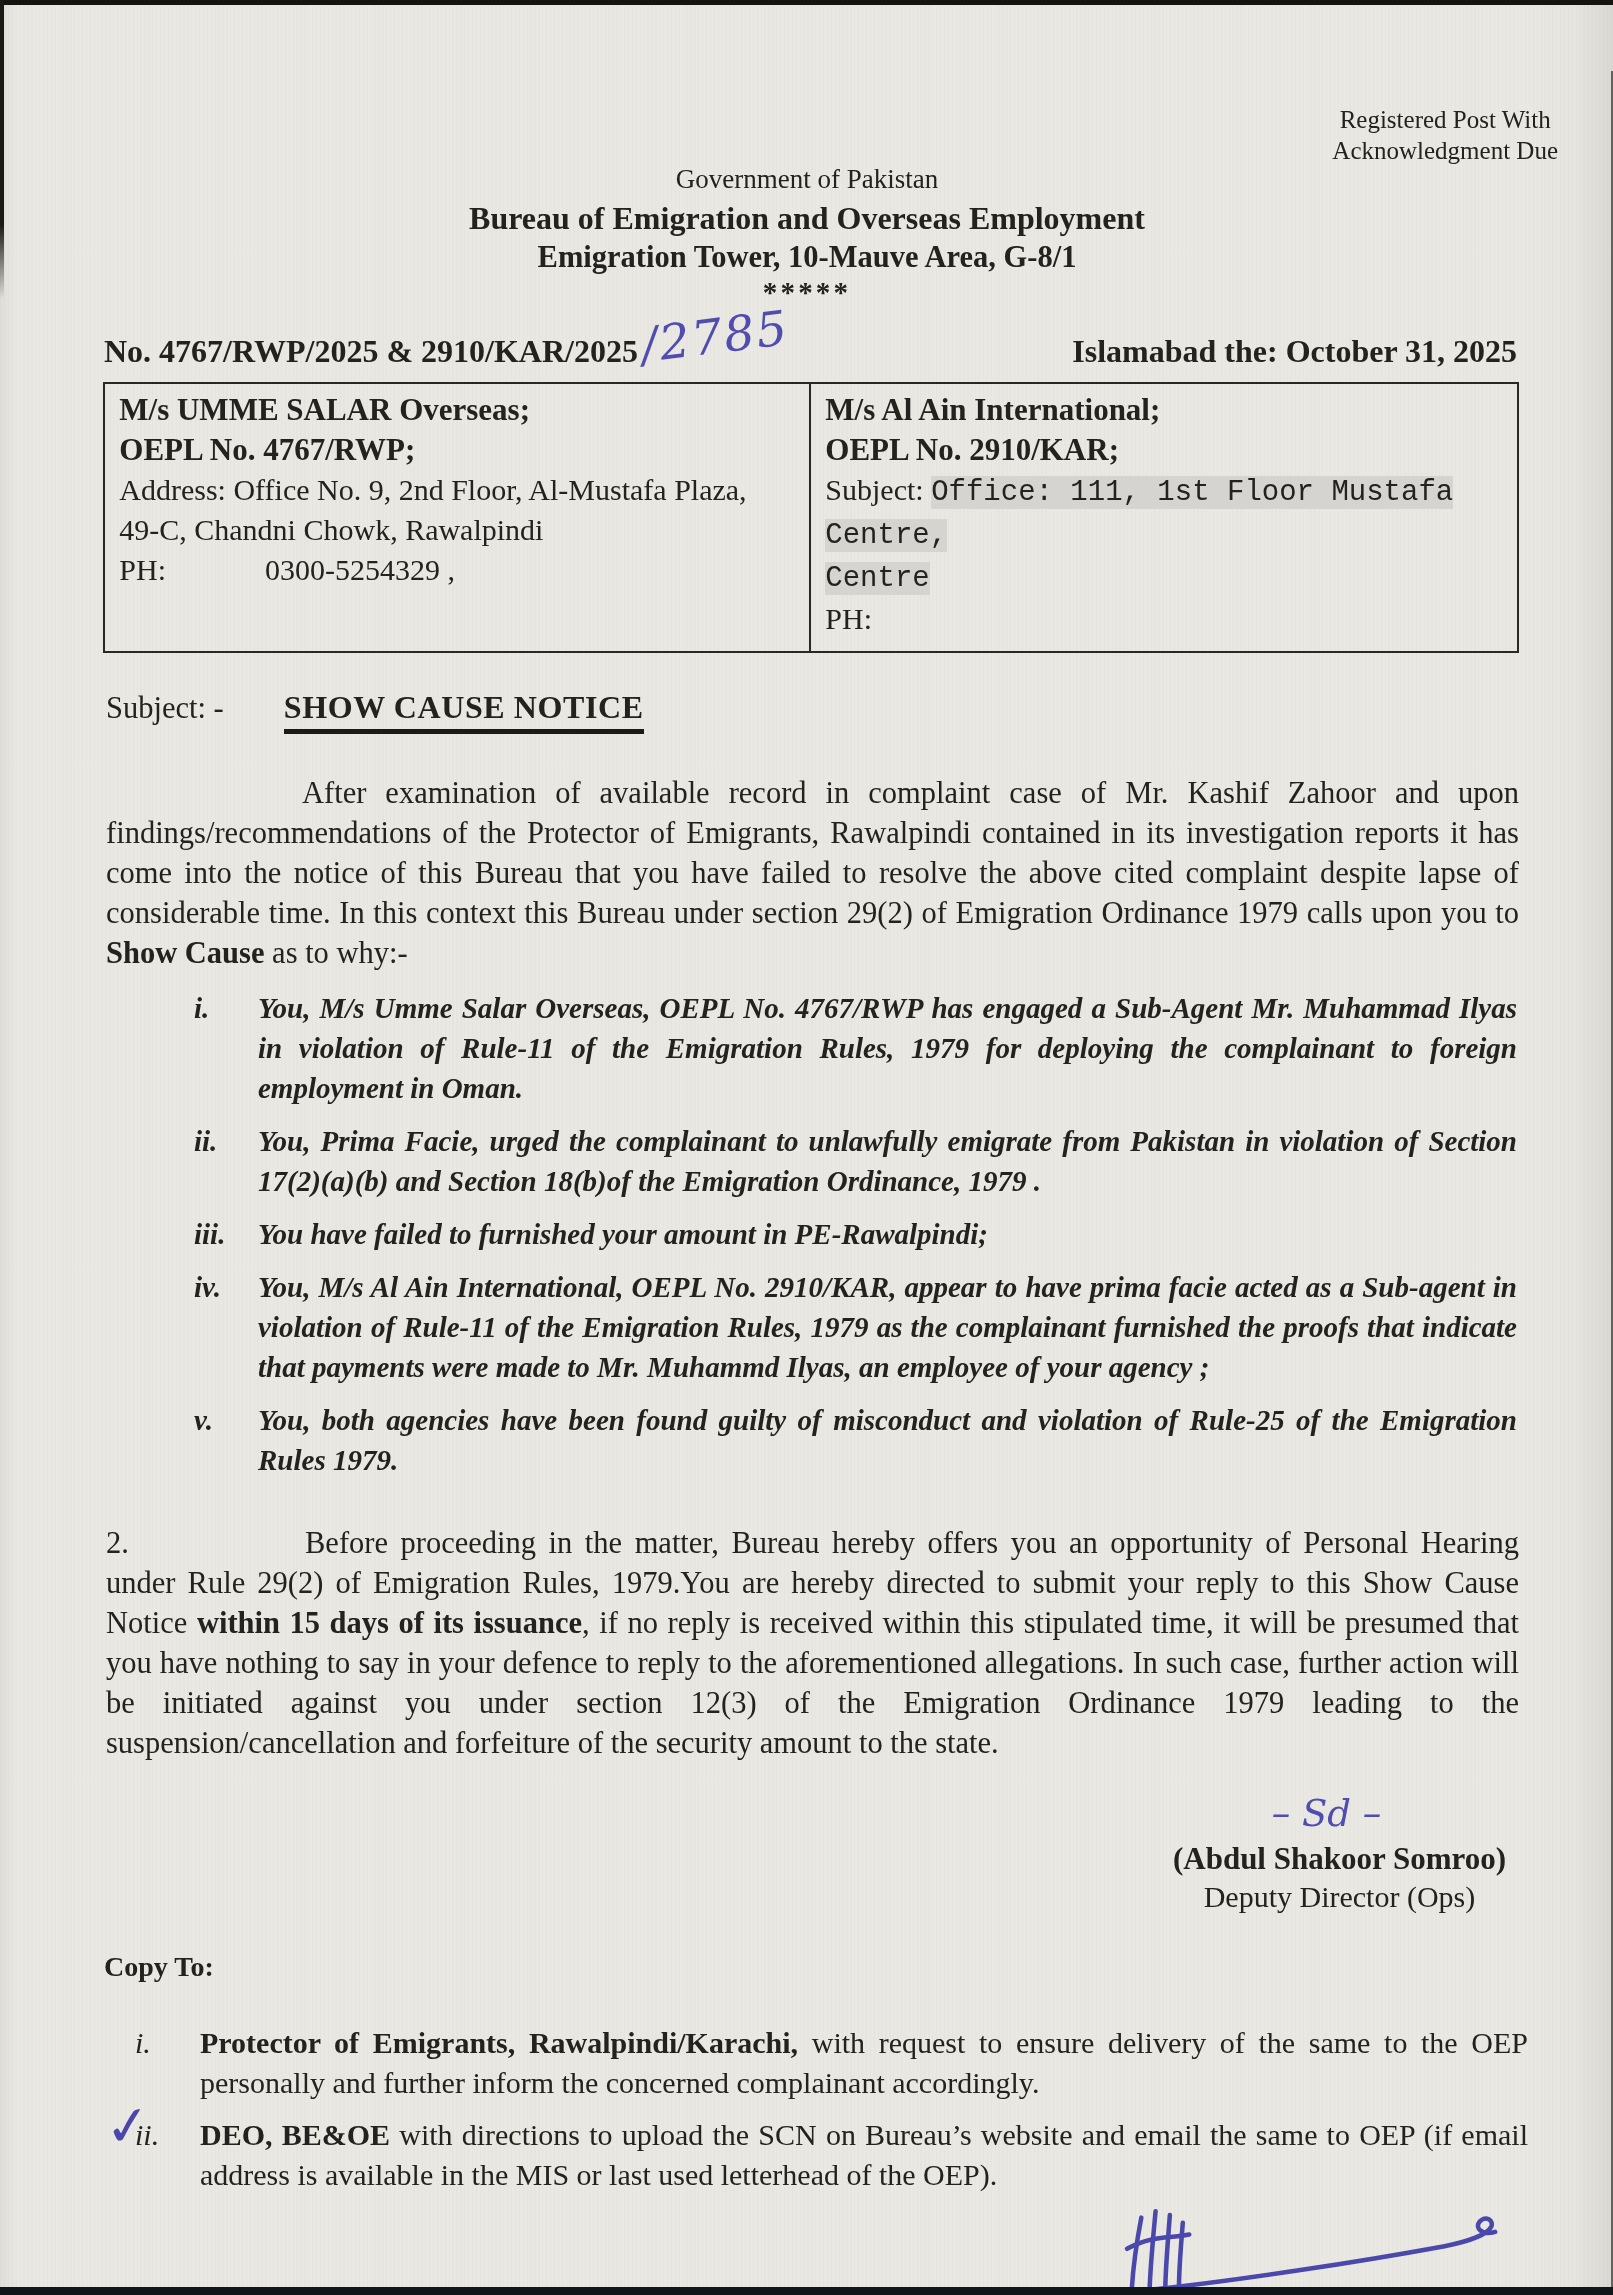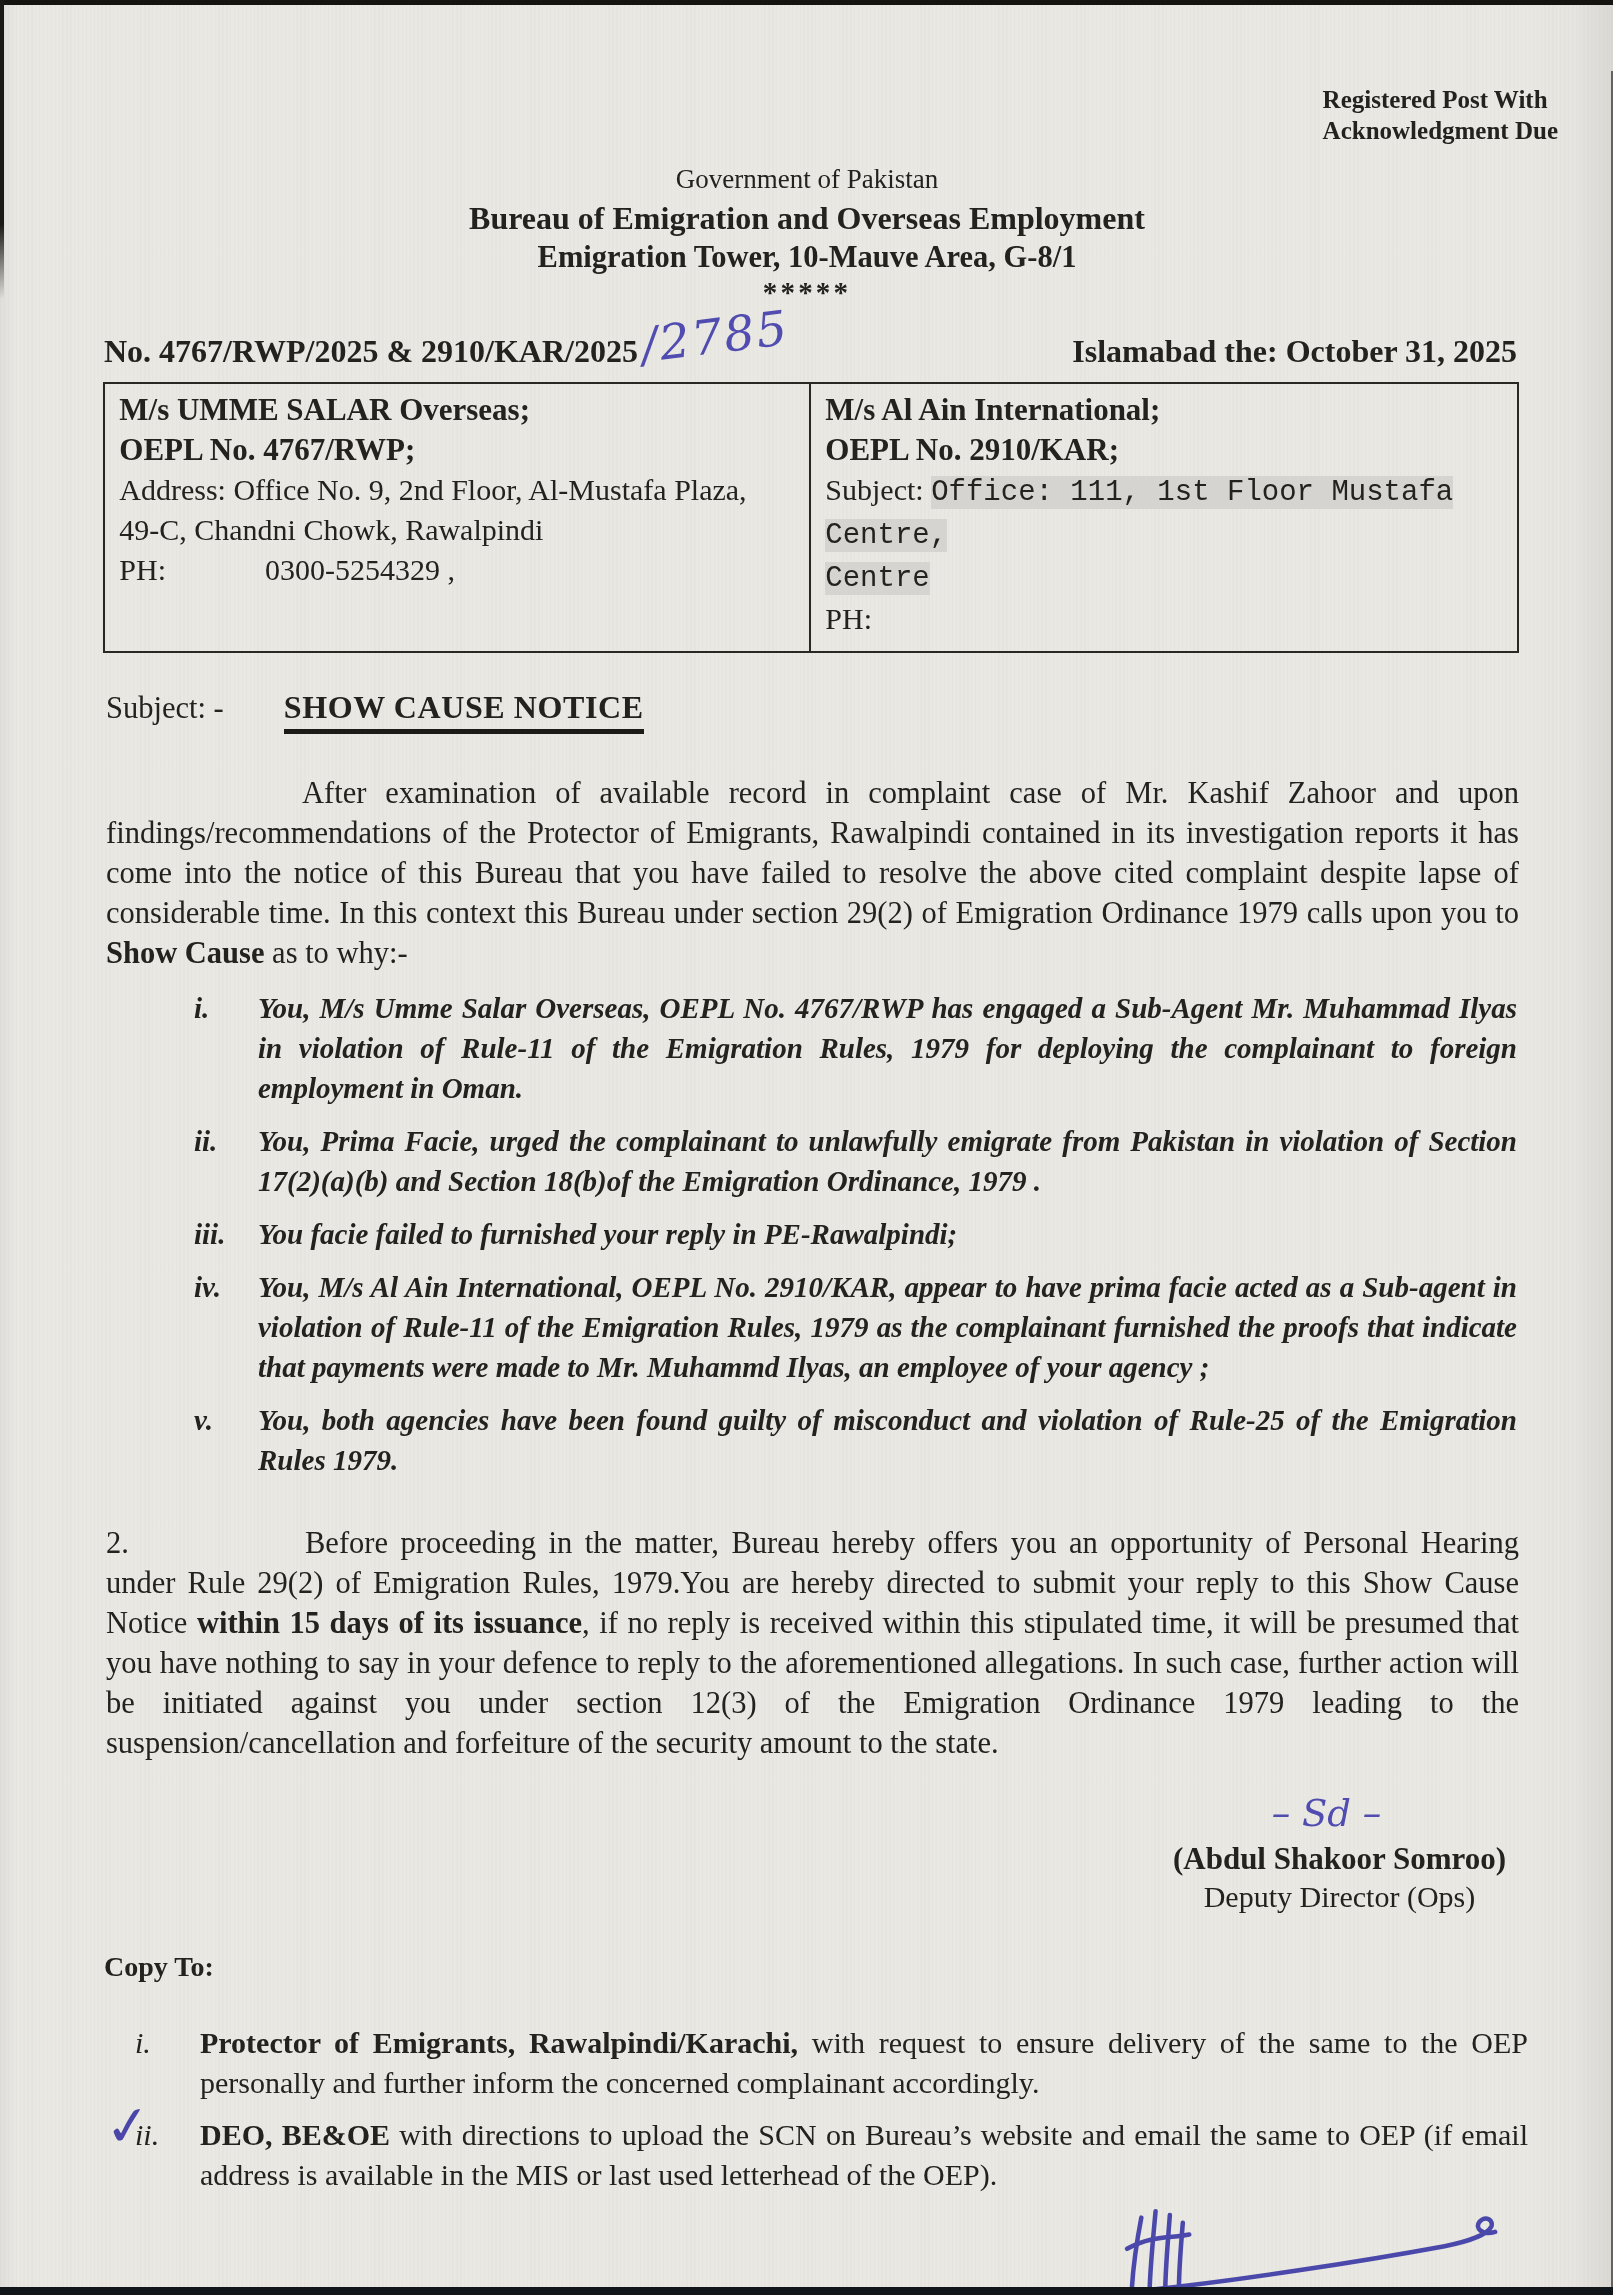--- a/index.html
+++ b/index.html
@@ -18,22 +18,22 @@
       linear-gradient(90deg, rgba(0,0,0,0.045) 0, rgba(0,0,0,0) 18px),
       linear-gradient(270deg, rgba(0,0,0,0.07) 0, rgba(0,0,0,0.015) 39px, rgba(0,0,0,0) 91px);
   }
   
   .edge-top{position:absolute;top:0;left:0;right:0;height:5.2px;background:#161410;}
   .edge-bottom{position:absolute;bottom:0;left:0;right:0;height:8.4px;background:#11161b;}
   .edge-left{position:absolute;top:0;left:0;width:3.9px;height:299px;background:linear-gradient(#1b1915 75%,rgba(27,25,21,0));}
   .edge-right{position:absolute;top:71px;right:0;width:2.6px;bottom:6.5px;background:rgba(24,22,20,0.6);}
 
   .postal{
-    position:absolute;top:84px;right:56px;
-    font-weight:bold;font-size:25px;line-height:1.25;
+    position:absolute;top:104px;right:56px;
+    font-weight:normal;font-size:25px;line-height:1.25;text-align:center;
   }
   .hdr{ text-align:center; padding-top:164px; }
   .hdr .govt{font-size:27px;}
   .hdr .bureau{font-size:32px;font-weight:bold;margin-top:4.5px;}
   .hdr .tower{font-size:30.5px;font-weight:bold;margin-top:3.2px;}
   .hdr .stars{font-size:29px;font-weight:bold;letter-spacing:3.2px;margin-top:1.3px;}
 
   .ref-row{
     display:flex;justify-content:space-between;align-items:baseline;
     margin:7.8px 97px 0 104px;
@@ -194,21 +194,21 @@
     <div class="alleg-item">
       <span class="alleg-num">i.</span>
       <span class="alleg-txt">You, M/s Umme Salar Overseas, OEPL No. 4767/RWP has engaged a Sub-Agent Mr. Muhammad Ilyas in violation of Rule-11 of the Emigration Rules, 1979 for deploying the complainant to foreign employment in Oman.</span>
     </div>
     <div class="alleg-item">
       <span class="alleg-num">ii.</span>
       <span class="alleg-txt">You, Prima Facie, urged the complainant to unlawfully emigrate from Pakistan in violation of Section 17(2)(a)(b) and Section 18(b)of the Emigration Ordinance, 1979 .</span>
     </div>
     <div class="alleg-item">
       <span class="alleg-num">iii.</span>
-      <span class="alleg-txt">You facie failed to furnished your reply in PE-Rawalpindi;</span>
+      <span class="alleg-txt">You have failed to furnished your amount in PE-Rawalpindi;</span>
     </div>
     <div class="alleg-item">
       <span class="alleg-num">iv.</span>
       <span class="alleg-txt">You, M/s Al Ain International, OEPL No. 2910/KAR, appear to have prima facie acted as a Sub-agent in violation of Rule-11 of the Emigration Rules, 1979 as the complainant furnished the proofs that indicate that  payments were made to Mr. Muhammd Ilyas, an employee of your agency ;</span>
     </div>
     <div class="alleg-item">
       <span class="alleg-num">v.</span>
       <span class="alleg-txt">You, both agencies have been found guilty of misconduct and violation of Rule-25 of the Emigration Rules 1979.</span>
     </div>
   </div>

